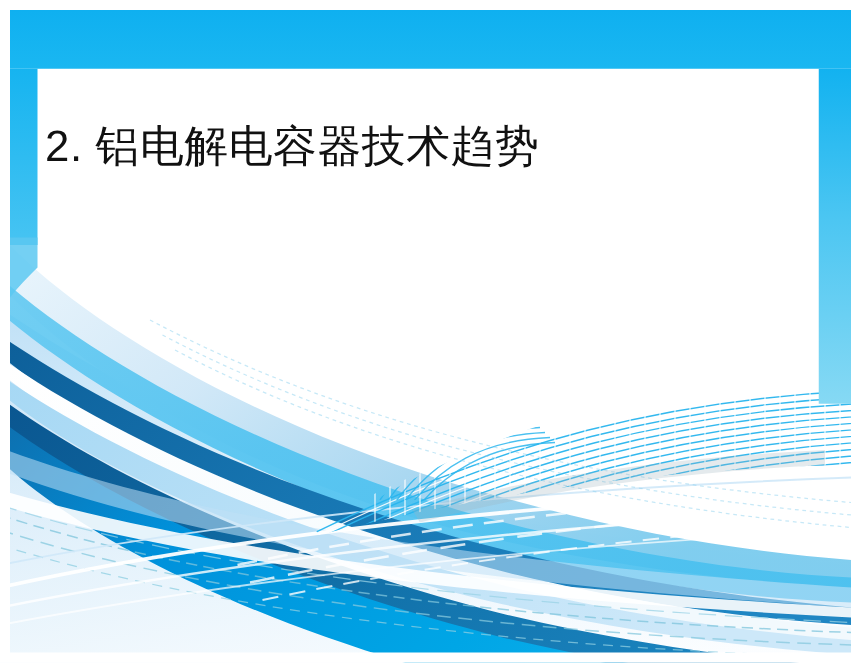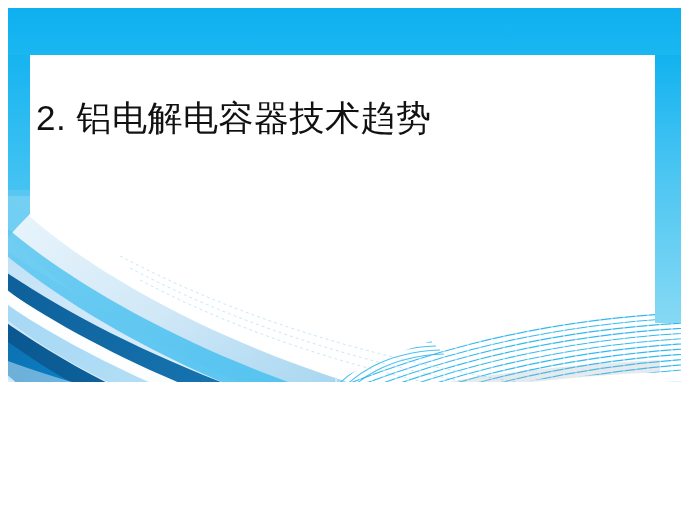--- a/index.html
+++ b/index.html
@@ -3,21 +3,21 @@
 <meta charset="utf-8">
 <style>
   html, body {
     margin: 0;
     padding: 0;
     background: #ffffff;
   }
   #slide {
     position: relative;
     width: 681px;
-    height: 382px;
+    height: 530px;
     overflow: hidden;
     background: #ffffff;
     font-family: "Liberation Sans", sans-serif;
   }
   #deco-svg {
     position: absolute;
     left: 0;
     top: 0;
     width: 681px;
     height: 530px;

